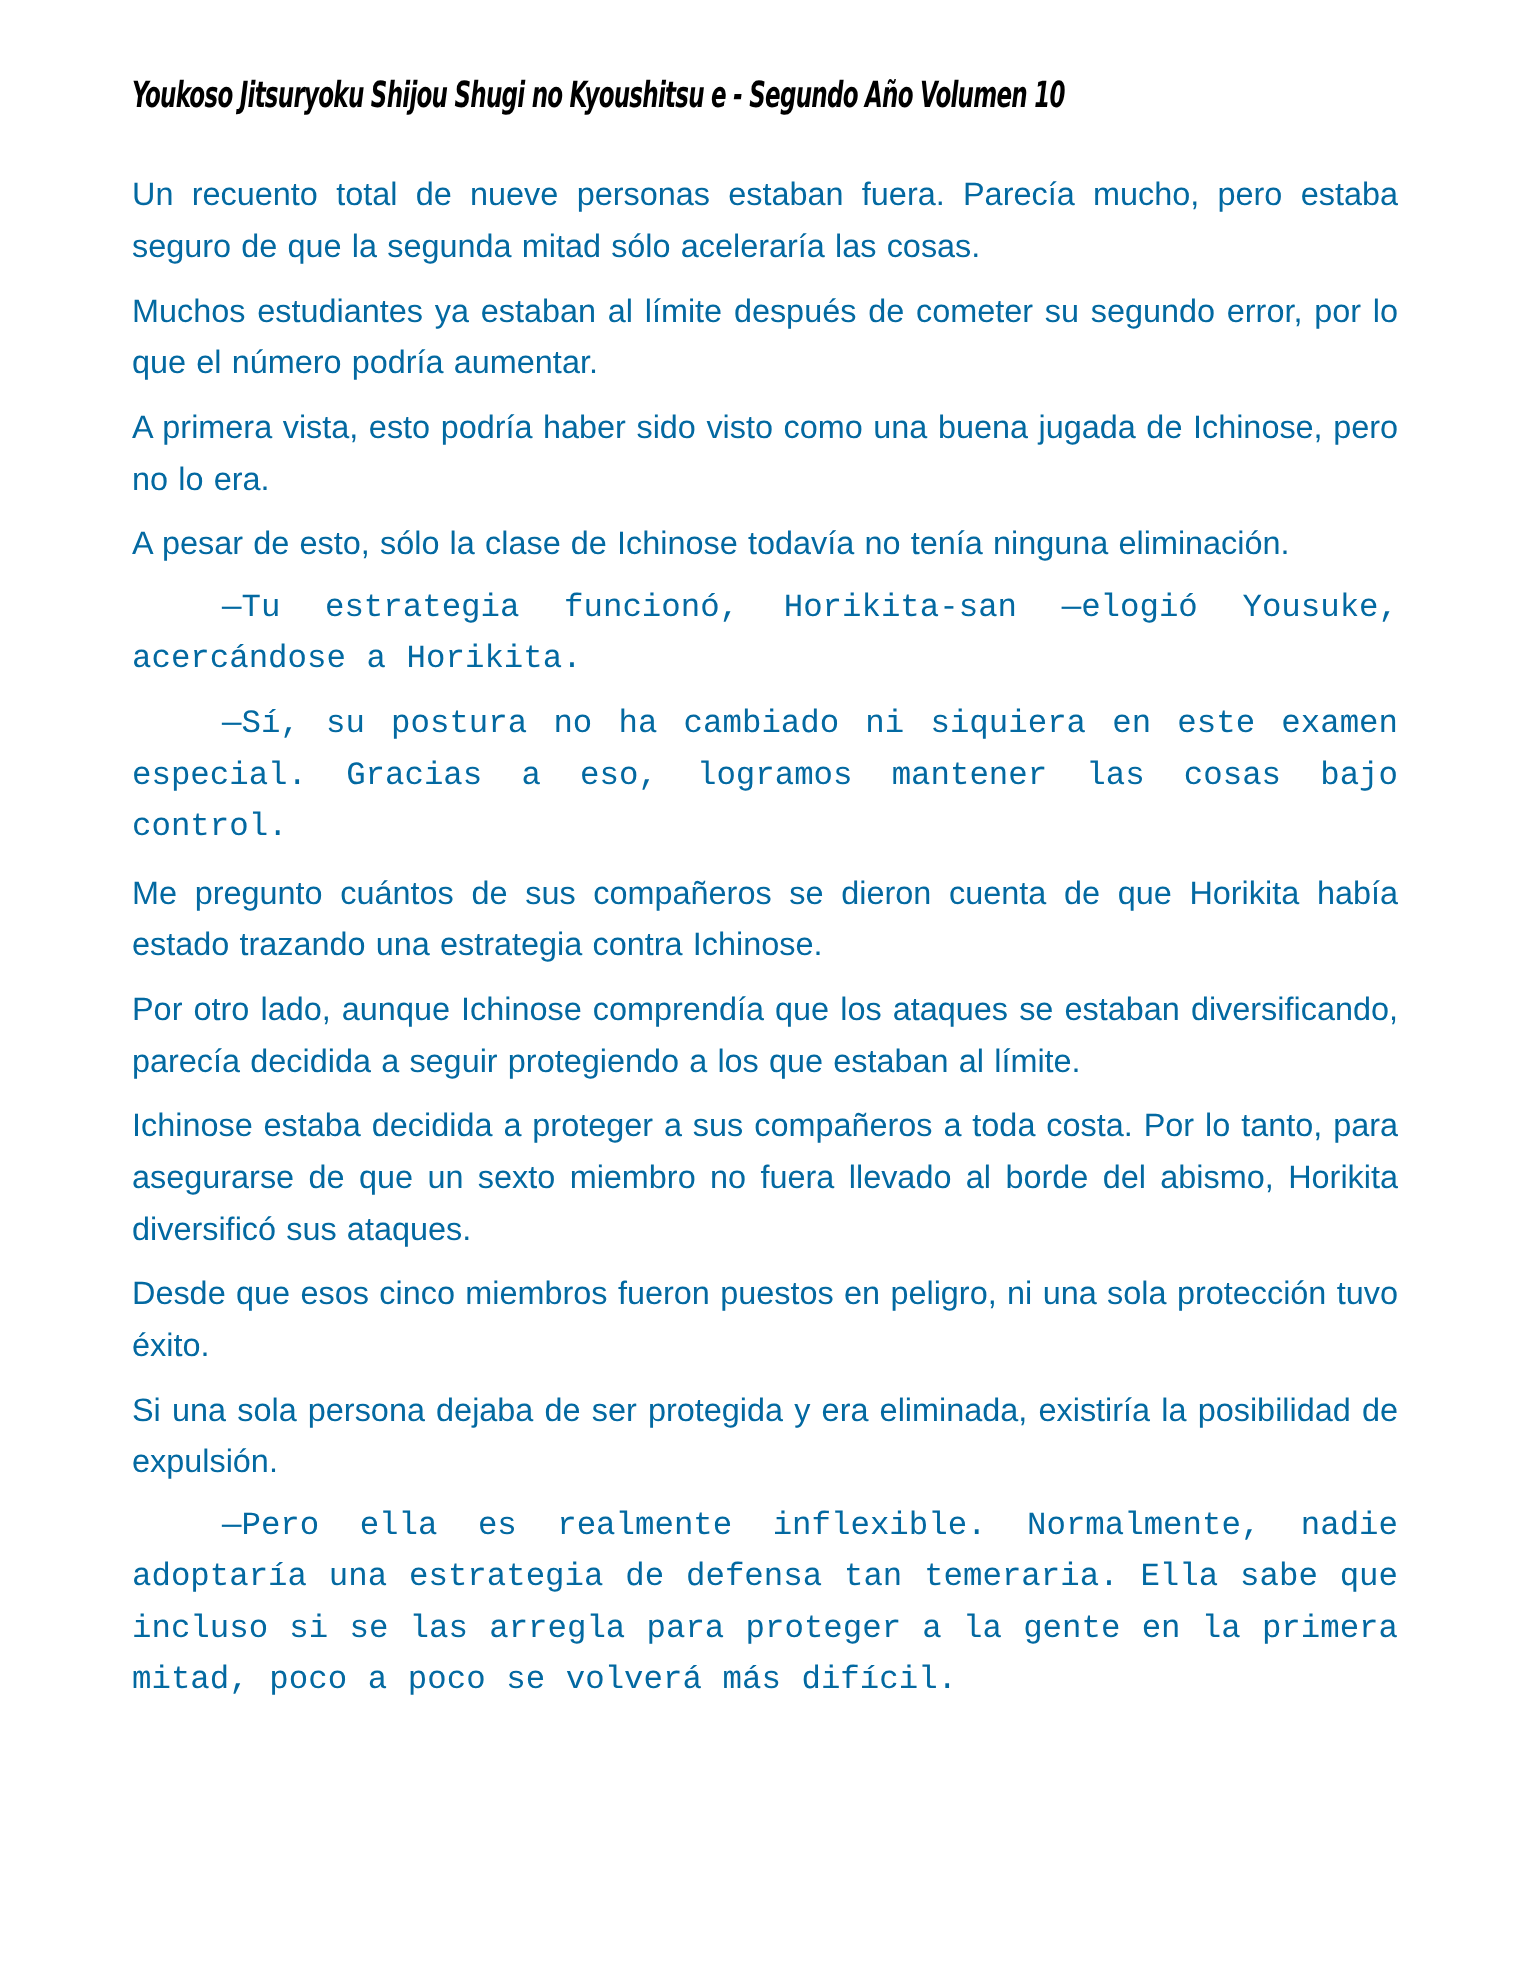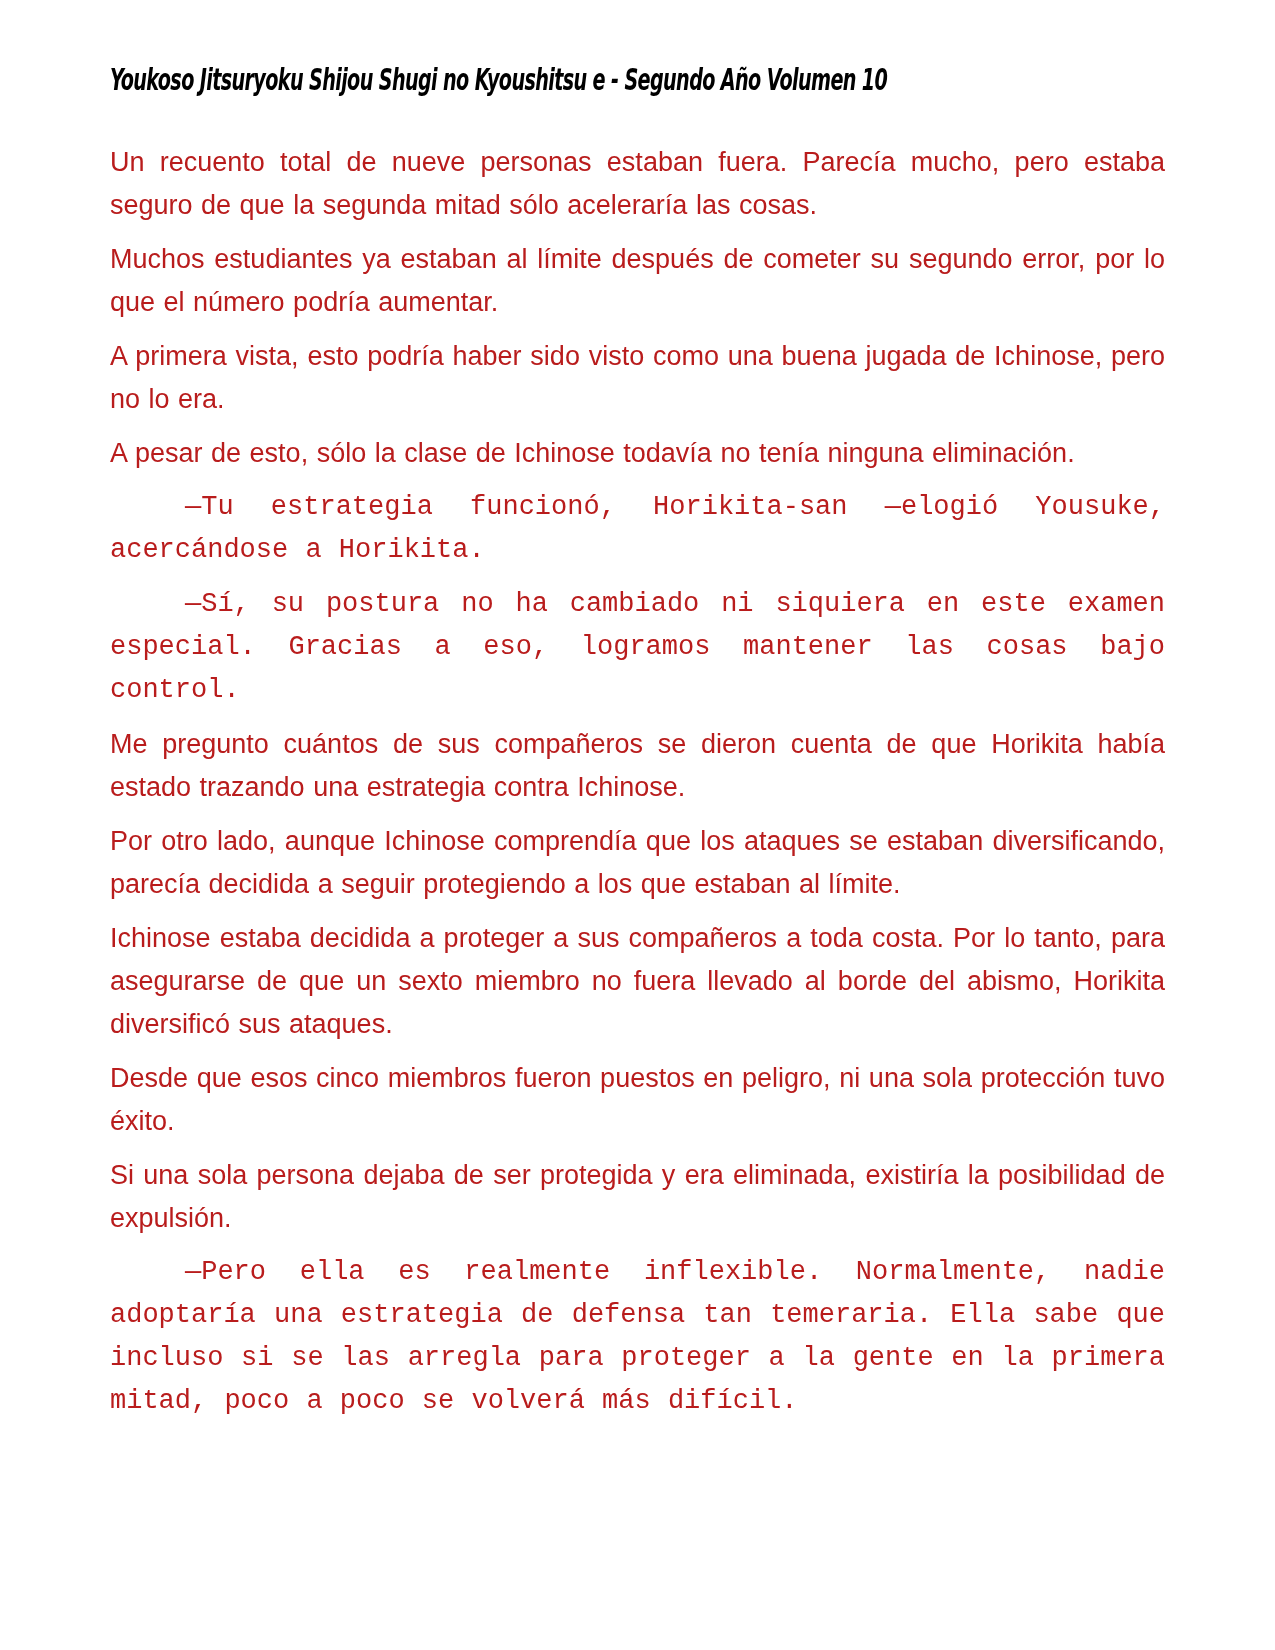--- a/index.html
+++ b/index.html
@@ -41,21 +41,21 @@
   .content {
     position: absolute;
     top: 141px;
     left: 110px;
     width: 1055px;
   }
   .para {
     margin: 0 0 11px 0;
     font-size: 27px;
     line-height: 43px;
-    color: #b91c1c;
+    color: #0369a1;
     text-align: justify;
     text-align-last: left;
     word-spacing: 1px;
   }
   .para.dialogue {
     text-indent: 75px;
     font-family: Liberation Mono, monospace;
   }
 
   

